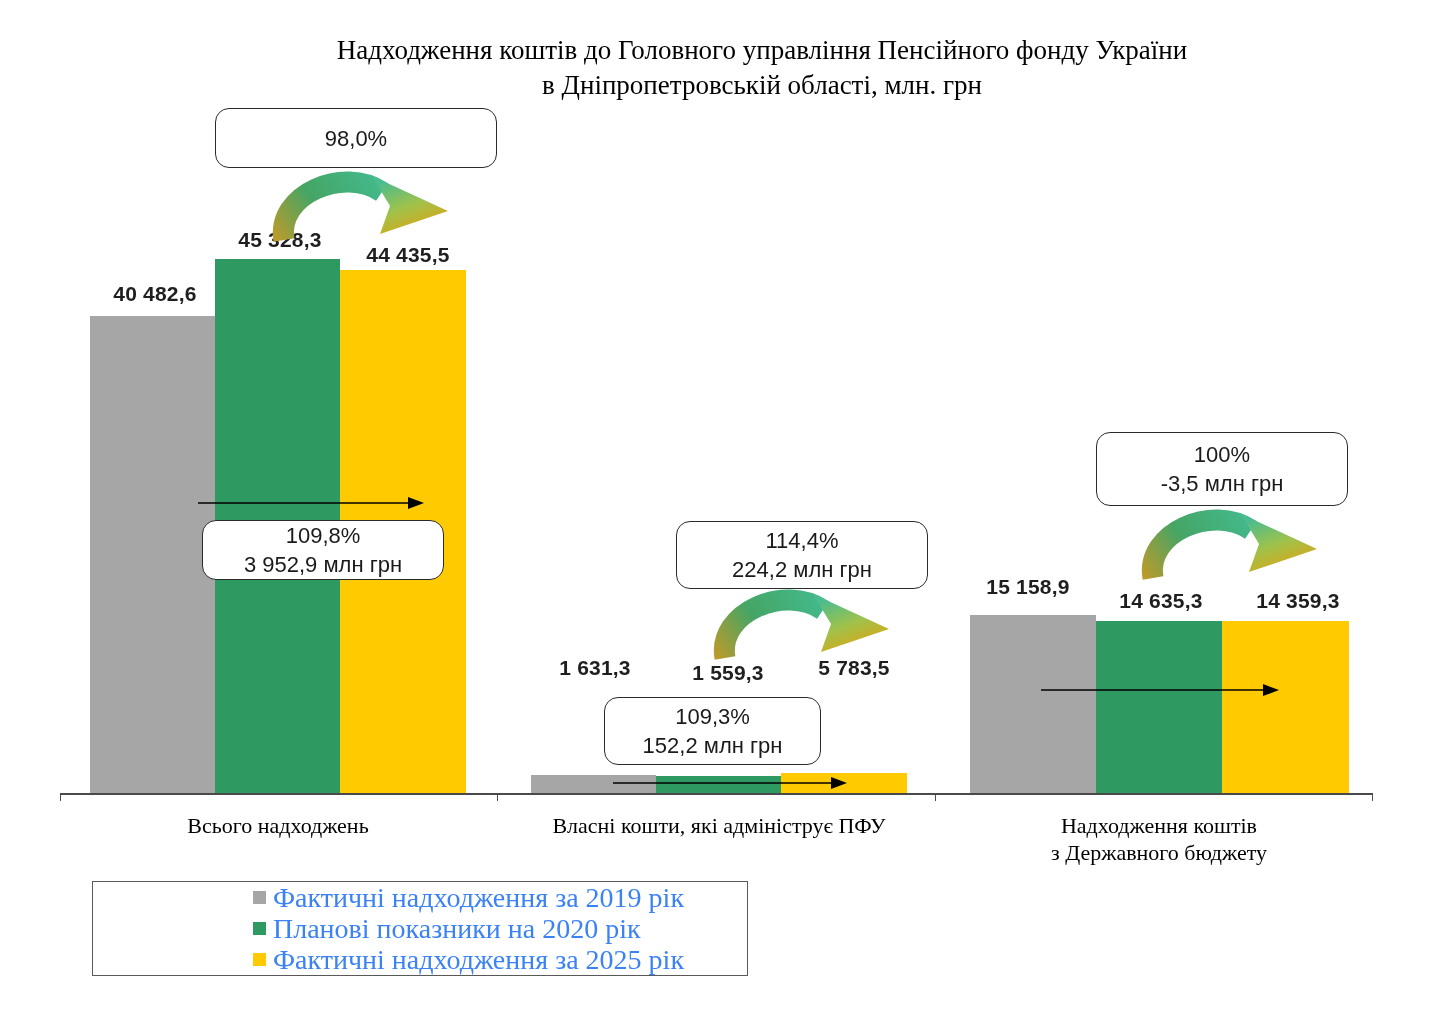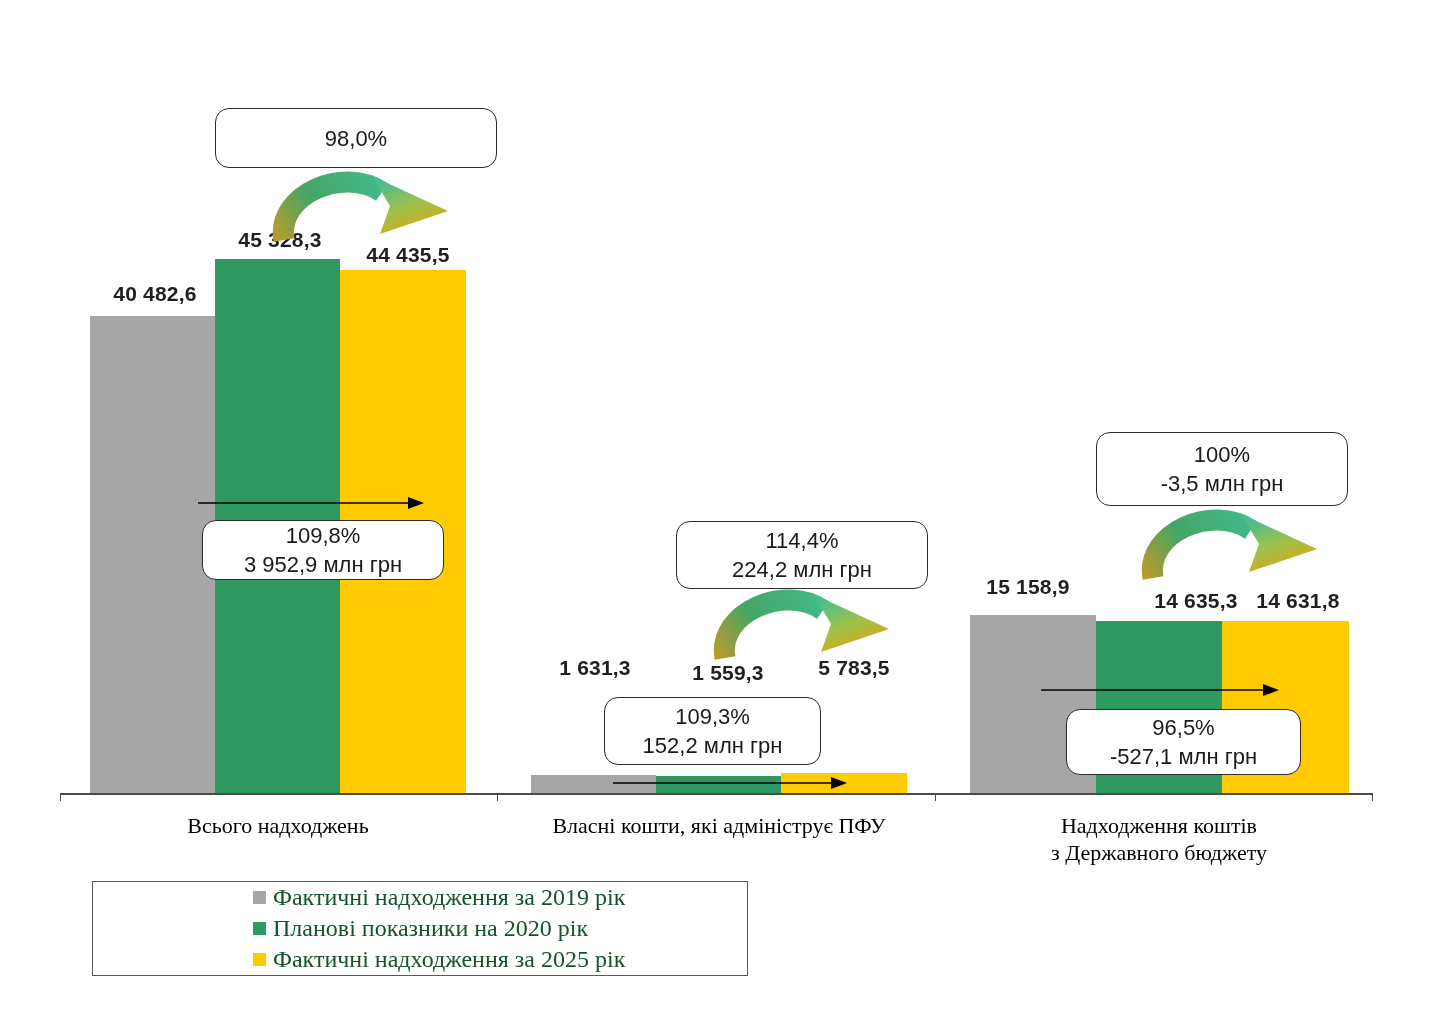--- a/index.html
+++ b/index.html
@@ -39,21 +39,21 @@
   }
   .legend{
     position:absolute;left:92px;top:881px;width:656px;height:95px;
     border:1.3px solid #595959;box-sizing:border-box;
     display:flex;flex-direction:column;justify-content:center;
     padding-left:160px;z-index:2;
   }
   .legend-row{display:flex;align-items:center;height:31px;}
   .swatch{width:13px;height:13px;margin-right:7px;flex:none;}
   .legend-text{
-    font-family:"Liberation Serif",serif;font-size:24px;color:#14532d;white-space:nowrap;
+    font-family:"Liberation Serif",serif;font-size:28px;color:#3b82f6;white-space:nowrap;
   }
 </style>
 </head>
 <body>
 
 <div id="stage">
 
   <svg width="0" height="0" style="position:absolute" aria-hidden="true">
     <defs>
       <linearGradient id="gArc" gradientUnits="userSpaceOnUse" x1="10" y1="75" x2="115" y2="5">
@@ -66,20 +66,24 @@
         <stop offset="0.55" stop-color="#9FC24B"></stop>
         <stop offset="1" stop-color="#D4A91C"></stop>
       </linearGradient>
       <g id="curvedArrow">
         <path d="M 22 74 C 14 28 82 0 120 26" fill="none" stroke="url(#gArc)" stroke-width="21"></path>
         <polygon points="110,10 186,45 118,68 128,40" fill="url(#gHead)"></polygon>
       </g>
     </defs>
   </svg>
 
+  <div class="title">
+    <div>Надходження коштів до Головного управління Пенсійного фонду України</div>
+    <div>в Дніпропетровській області, млн. грн</div>
+  </div>
 
   <div class="bar" style="left: 90px; width: 125px; height: 478px; background: rgb(166, 166, 166);"></div>
   <div class="bar" style="left: 215px; width: 125px; height: 535px; background: rgb(47, 153, 98);"></div>
   <div class="bar" style="left: 340px; width: 126px; height: 524px; background: rgb(255, 203, 0);"></div>
 
   <div class="bar" style="left: 531px; width: 125px; height: 19px; background: rgb(166, 166, 166);"></div>
   <div class="bar" style="left: 656px; width: 125px; height: 18px; background: rgb(47, 153, 98);"></div>
   <div class="bar" style="left: 781px; width: 126px; height: 21px; background: rgb(255, 203, 0);"></div>
 
   <div class="bar" style="left: 970px; width: 126px; height: 179px; background: rgb(166, 166, 166);"></div>
@@ -88,45 +92,41 @@
 
   <div class="bar-label" style="left:155px;top:282px;">40 482,6</div>
   <div class="bar-label" style="left:280px;top:228px;">45 328,3</div>
   <div class="bar-label" style="left:408px;top:243px;">44 435,5</div>
 
   <div class="bar-label" style="left:595px;top:656px;">1 631,3</div>
   <div class="bar-label" style="left:728px;top:661px;">1 559,3</div>
   <div class="bar-label" style="left:854px;top:656px;">5 783,5</div>
 
   <div class="bar-label" style="left:1028px;top:575px;">15 158,9</div>
-  <div class="bar-label" style="left:1196px;top:589px;">14 635,3</div>
-  <div class="bar-label" style="left:1298px;top:589px;">14 631,8</div>
+  <div class="bar-label" style="left:1161px;top:589px;">14 635,3</div>
+  <div class="bar-label" style="left:1298px;top:589px;">14 359,3</div>
 
   <div class="callout" style="left:203px;top:108px;width:280px;height:58px;margin-left:12px;">
     <div>98,0%</div>
   </div>
   <div class="callout" style="left:202px;top:520px;width:240px;height:58px;align-items:center;">
     <div>109,8%</div>
     <div>3 952,9 млн грн</div>
   </div>
   <div class="callout" style="left:676px;top:521px;width:250px;height:66px;">
     <div>114,4%</div>
     <div>224,2 млн грн</div>
   </div>
   <div class="callout" style="left:604px;top:697px;width:215px;height:66px;">
     <div>109,3%</div>
     <div>152,2 млн грн</div>
   </div>
   <div class="callout" style="left:1096px;top:432px;width:250px;height:72px;">
     <div>100%</div>
     <div>-3,5 млн грн</div>
-  </div>
-  <div class="callout" style="left:1066px;top:709px;width:233px;height:64px;">
-    <div>96,5%</div>
-    <div>-527,1 млн грн</div>
   </div>
 
   <svg class="harrow" style="left:198px;top:495px;" width="226" height="16">
     <line x1="0" y1="8" x2="211" y2="8"></line>
       <polygon points="210,2 226,8 210,14"></polygon>
   </svg>
   <svg class="harrow" style="left:613px;top:775px;" width="234" height="16">
     <line x1="0" y1="8" x2="219" y2="8"></line>
       <polygon points="218,2 234,8 218,14"></polygon>
   </svg>

